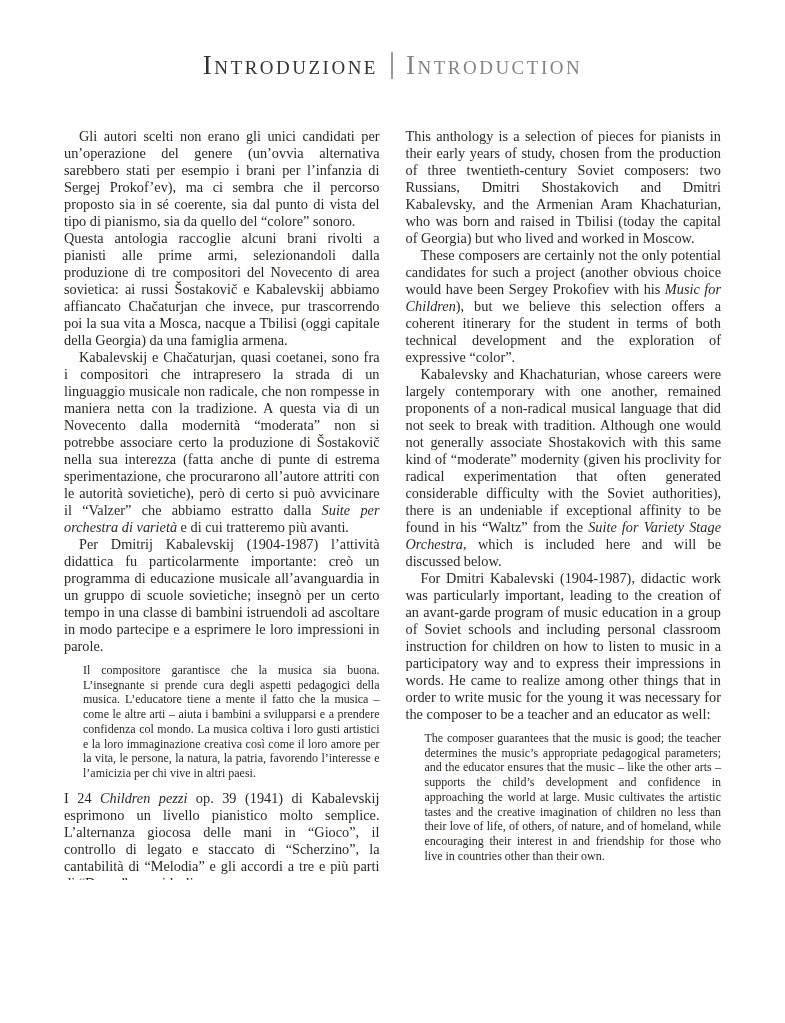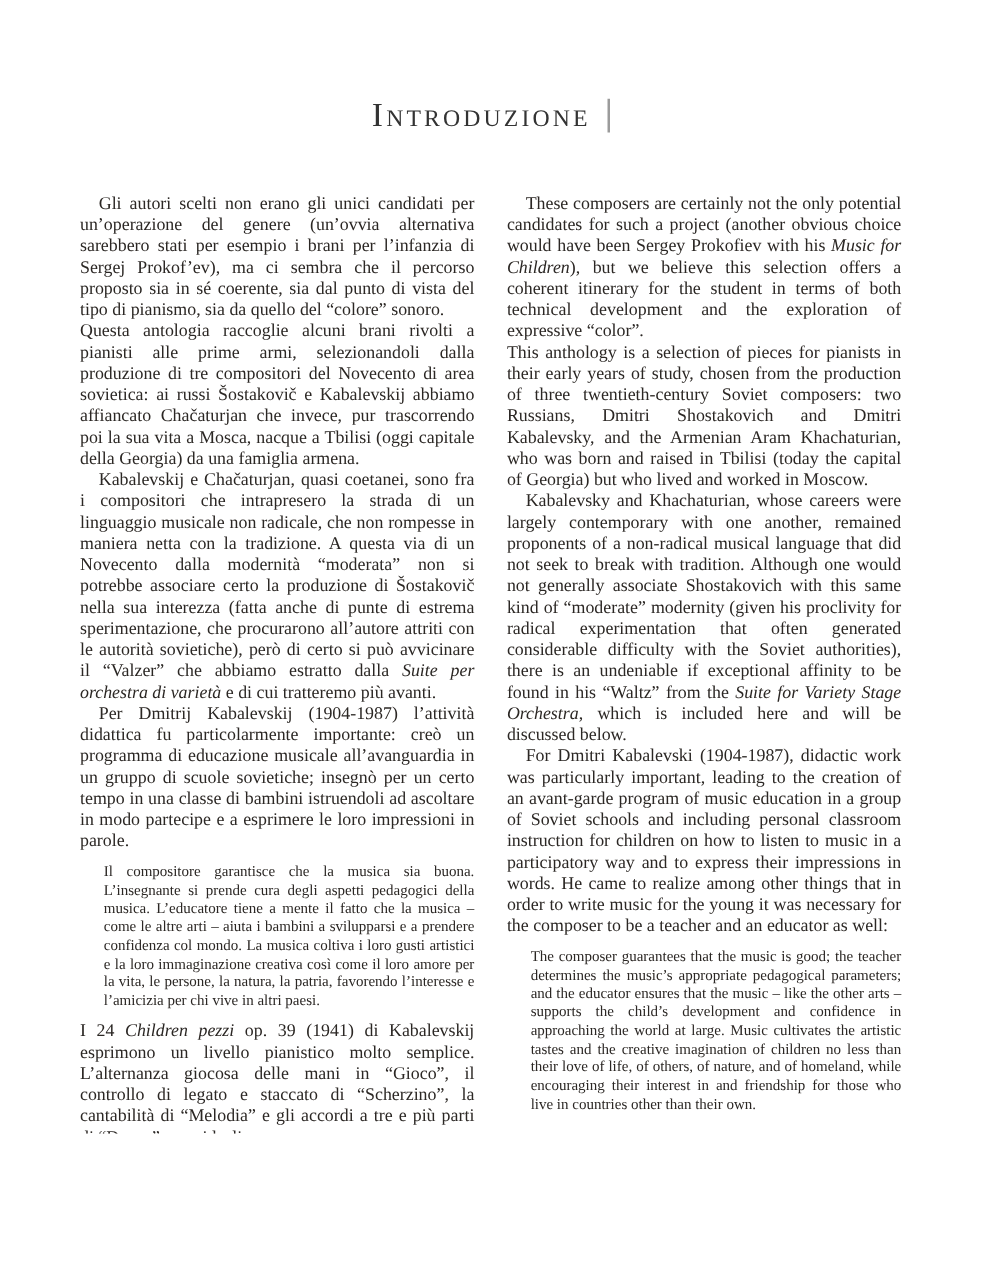--- a/index.html
+++ b/index.html
@@ -12,21 +12,20 @@
   * { margin: 0; padding: 0; box-sizing: border-box; }
   html, body { background: #ffffff; }
   .page {
     position: relative;
     width: 785px;
     height: 880px;
     background: var(--page-bg);
     overflow: hidden;
     font-family: "Liberation Serif", "DejaVu Serif", serif;
     color: var(--body-text);
-    margin-top: 27px;
   }
   .title-row {
     margin-top: 52px;
     display: flex;
     align-items: center;
     justify-content: center;
     gap: 13px;
   }
   .title-text {
     font-variant: small-caps;
@@ -68,33 +67,34 @@
   .col em { font-style: italic; }
 </style>
 </head>
 <body>
 
 <div class="page">
 
   <div class="title-row">
     <span class="title-text title-it">Introduzione</span>
     <span class="title-sep"></span>
+    <span class="title-text title-en">Introduction</span>
   </div>
 
   <div class="columns">
     <div class="col" lang="it">
         <p class="para indent"><span>Gli autori scelti non erano gli unici candidati per un’operazione del genere (un’ovvia alternativa sarebbero stati per esempio i brani per l’infanzia di Sergej Prokof’ev), ma ci sembra che il percorso proposto sia in sé coerente, sia dal punto di vista del tipo di pianismo, sia da quello del “colore” sonoro.</span></p>
         <p class="para"><span>Questa antologia raccoglie alcuni brani rivolti a pianisti alle prime armi, selezionandoli dalla produzione di tre compositori del Novecento di area sovietica: ai russi Šostakovič e Kabalevskij abbiamo affiancato Chačaturjan che invece, pur trascorrendo poi la sua vita a Mosca, nacque a Tbilisi (oggi capitale della Georgia) da una famiglia armena.</span></p>
         <p class="para indent"><span>Kabalevskij e Chačaturjan, quasi coetanei, sono fra i compositori che intrapresero la strada di un linguaggio musicale non radicale, che non rompesse in maniera netta con la tradizione. A questa via di un Novecento dalla modernità “moderata” non si potrebbe associare certo la produzione di Šostakovič nella sua interezza (fatta anche di punte di estrema sperimentazione, che procurarono all’autore attriti con le autorità sovietiche), però di certo si può avvicinare il “Valzer” che abbiamo estratto dalla </span><em>Suite per orchestra di varietà</em><span> e di cui tratteremo più avanti.</span></p>
         <p class="para indent"><span>Per Dmitrij Kabalevskij (1904-1987) l’attività didattica fu particolarmente importante: creò un programma di educazione musicale all’avanguardia in un gruppo di scuole sovietiche; insegnò per un certo tempo in una classe di bambini istruendoli ad ascoltare in modo partecipe e a esprimere le loro impressioni in parole.</span></p>
         <blockquote class="quote"><span>Il compositore garantisce che la musica sia buona. L’insegnante si prende cura degli aspetti pedagogici della musica. L’educatore tiene a mente il fatto che la musica – come le altre arti – aiuta i bambini a svilupparsi e a prendere confidenza col mondo. La musica coltiva i loro gusti artistici e la loro immaginazione creativa così come il loro amore per la vita, le persone, la natura, la patria, favorendo l’interesse e l’amicizia per chi vive in altri paesi.</span></blockquote>
         <p class="para"><span>I 24 </span><em>Children pezzi</em><span> op. 39 (1941) di Kabalevskij esprimono un livello pianistico molto semplice. L’alternanza giocosa delle mani in “Gioco”, il controllo di legato e staccato di “Scherzino”, la cantabilità di “Melodia” e gli accordi a tre e più parti di “Danza” sono ideali</span></p>
       </div>
     <div class="col" lang="en">
+        <p class="para"><span>This anthology is a selection of pieces for pianists in their early years of study, chosen from the production of three twentieth-century Soviet composers: two Russians, Dmitri Shostakovich and Dmitri Kabalevsky, and the Armenian Aram Khachaturian, who was born and raised in Tbilisi (today the capital of Georgia) but who lived and worked in Moscow.</span></p>
         <p class="para indent"><span>These composers are certainly not the only potential candidates for such a project (another obvious choice would have been Sergey Prokofiev with his </span><em>Music for Children</em><span>), but we believe this selection offers a coherent itinerary for the student in terms of both technical development and the exploration of expressive “color”.</span></p>
-        <p class="para"><span>This anthology is a selection of pieces for pianists in their early years of study, chosen from the production of three twentieth-century Soviet composers: two Russians, Dmitri Shostakovich and Dmitri Kabalevsky, and the Armenian Aram Khachaturian, who was born and raised in Tbilisi (today the capital of Georgia) but who lived and worked in Moscow.</span></p>
         <p class="para indent"><span>Kabalevsky and Khachaturian, whose careers were largely contemporary with one another, remained proponents of a non-radical musical language that did not seek to break with tradition. Although one would not generally associate Shostakovich with this same kind of “moderate” modernity (given his proclivity for radical experimentation that often generated considerable difficulty with the Soviet authorities), there is an undeniable if exceptional affinity to be found in his “Waltz” from the </span><em>Suite for Variety Stage Orchestra</em><span>, which is included here and will be discussed below.</span></p>
         <p class="para indent"><span>For Dmitri Kabalevski (1904-1987), didactic work was particularly important, leading to the creation of an avant-garde program of music education in a group of Soviet schools and including personal classroom instruction for children on how to listen to music in a participatory way and to express their impressions in words. He came to realize among other things that in order to write music for the young it was necessary for the composer to be a teacher and an educator as well:</span></p>
         <blockquote class="quote"><span>The composer guarantees that the music is good; the teacher determines the music’s appropriate pedagogical parameters; and the educator ensures that the music – like the other arts – supports the child’s development and confidence in approaching the world at large. Music cultivates the artistic tastes and the creative imagination of children no less than their love of life, of others, of nature, and of homeland, while encouraging their interest in and friendship for those who live in countries other than their own.</span></blockquote>
       </div>
   </div>
 
 </div>
 
 </body></html>

